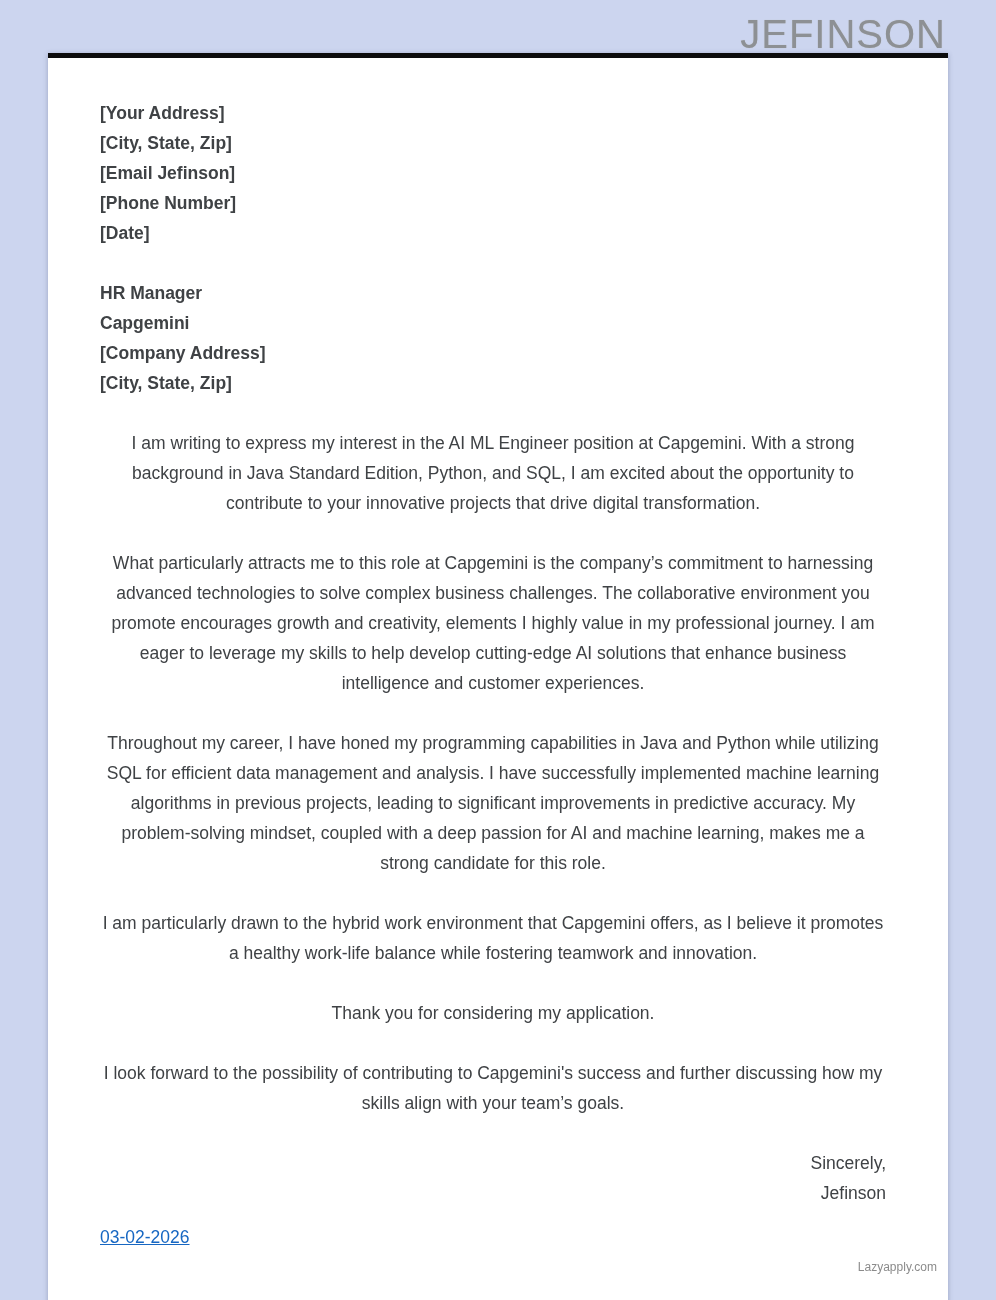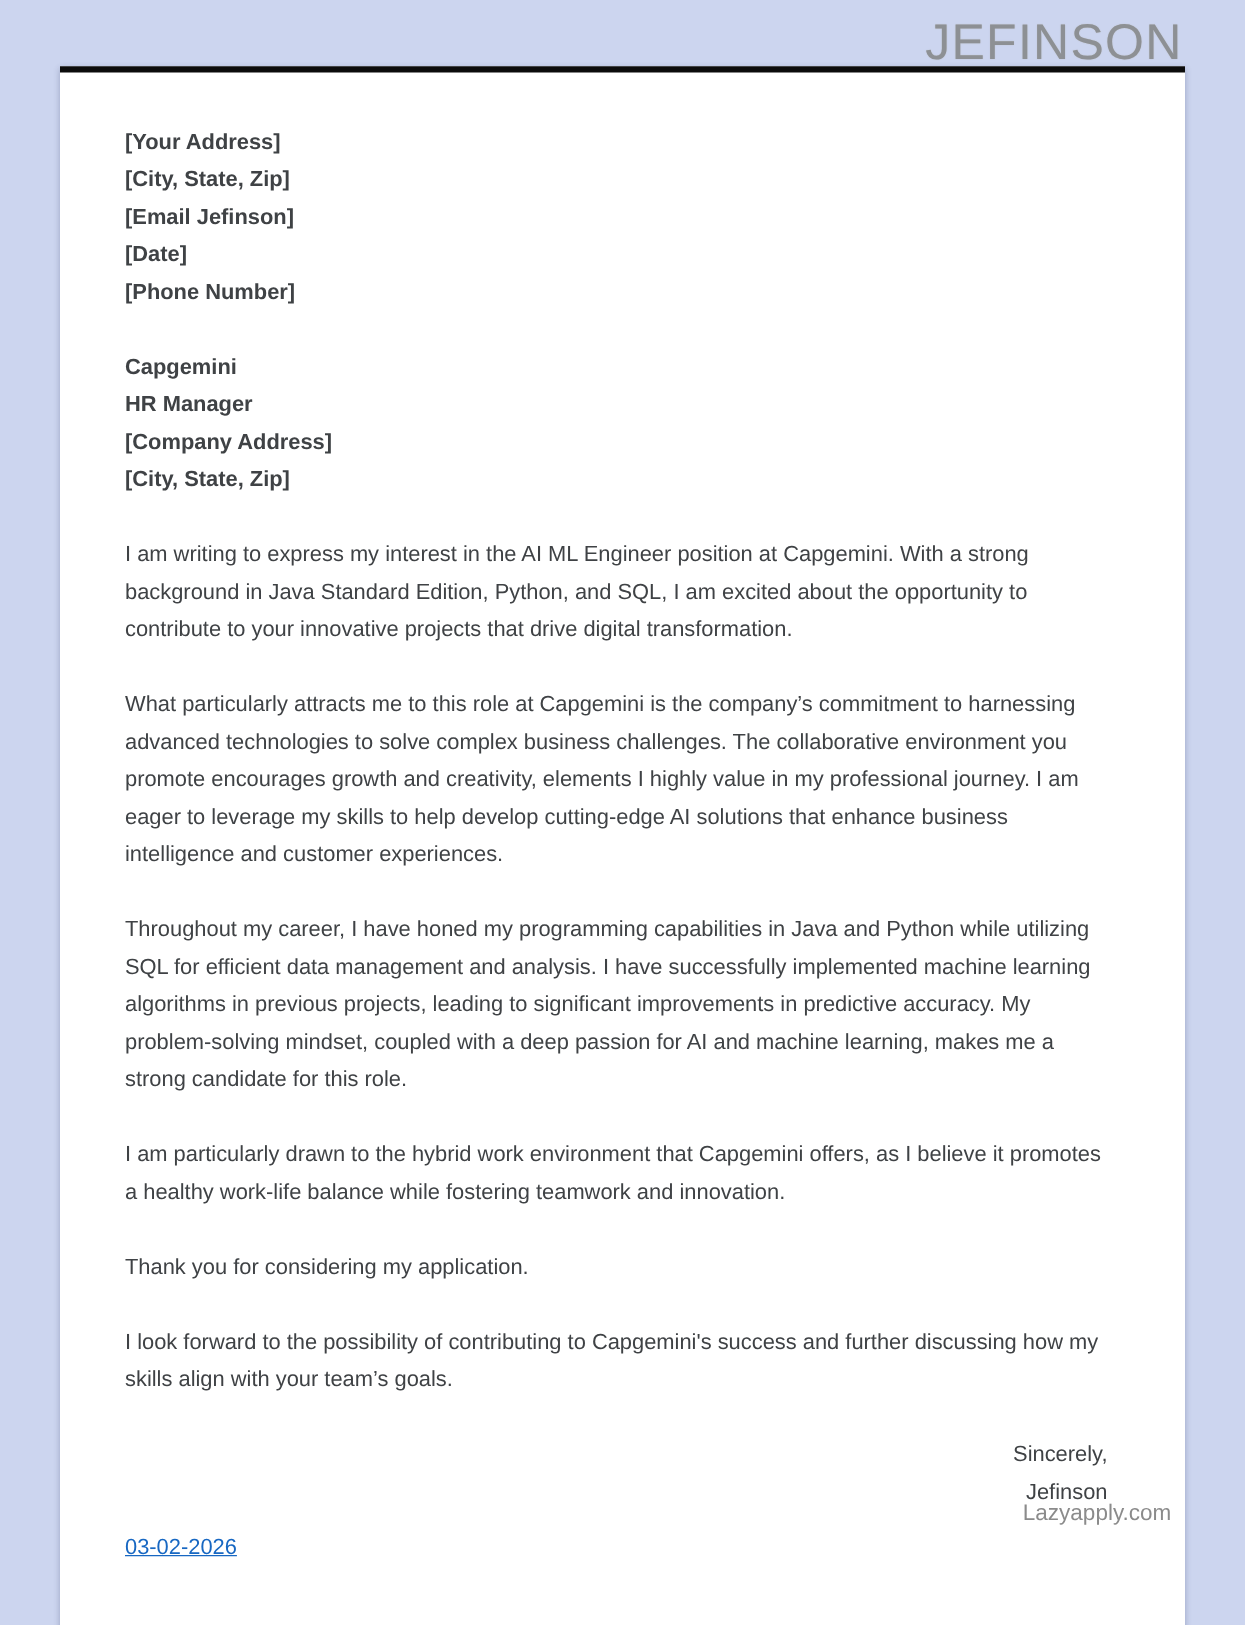--- a/index.html
+++ b/index.html
@@ -45,61 +45,62 @@
   }
   .block {
     margin: 0 0 30px 0;
     font-weight: bold;
   }
   .block div {
     white-space: nowrap;
   }
   .content p {
     margin: 0 0 30px 0;
+    text-align: center;
   }
   .closing-block {
     margin: 0;
     text-align: right;
   }
   .date-link {
     display: inline-block;
     margin-top: 14px;
     color: #1767c2;
     text-decoration: underline;
     font-size: 17.5px;
     cursor: pointer;
   }
   .watermark {
     position: absolute;
     right: 11px;
-    top: 1142px;
-    font-size: 18px;
+    top: 1202px;
+    font-size: 12px;
     color: #8b8b8b;
     text-decoration: none;
   }
 </style>
 </head>
 <body>
 
 <div class="logo">JEFINSON</div>
 
 <div class="page">
   <div class="content">
 
     <div class="block">
       <div>[Your Address]</div>
       <div>[City, State, Zip]</div>
       <div>[Email Jefinson]</div>
+      <div>[Phone Number]</div>
       <div>[Date]</div>
-      <div>[Phone Number]</div>
     </div>
 
     <div class="block">
+      <div>HR Manager</div>
       <div>Capgemini</div>
-      <div>HR Manager</div>
       <div>[Company Address]</div>
       <div>[City, State, Zip]</div>
     </div>
 
 
     <p>I am writing to express my interest in the AI ML Engineer position at Capgemini. With a strong background in Java Standard Edition, Python, and SQL, I am excited about the opportunity to contribute to your innovative projects that drive digital transformation.</p>
     <p>What particularly attracts me to this role at Capgemini is the company’s commitment to harnessing advanced technologies to solve complex business challenges. The collaborative environment you promote encourages growth and creativity, elements I highly value in my professional journey. I am eager to leverage my skills to help develop cutting-edge AI solutions that enhance business intelligence and customer experiences.</p>
     <p>Throughout my career, I have honed my programming capabilities in Java and Python while utilizing SQL for efficient data management and analysis. I have successfully implemented machine learning algorithms in previous projects, leading to significant improvements in predictive accuracy. My problem-solving mindset, coupled with a deep passion for AI and machine learning, makes me a strong candidate for this role.</p>
     <p>I am particularly drawn to the hybrid work environment that Capgemini offers, as I believe it promotes a healthy work-life balance while fostering teamwork and innovation.</p>
     <p>Thank you for considering my application.</p>

